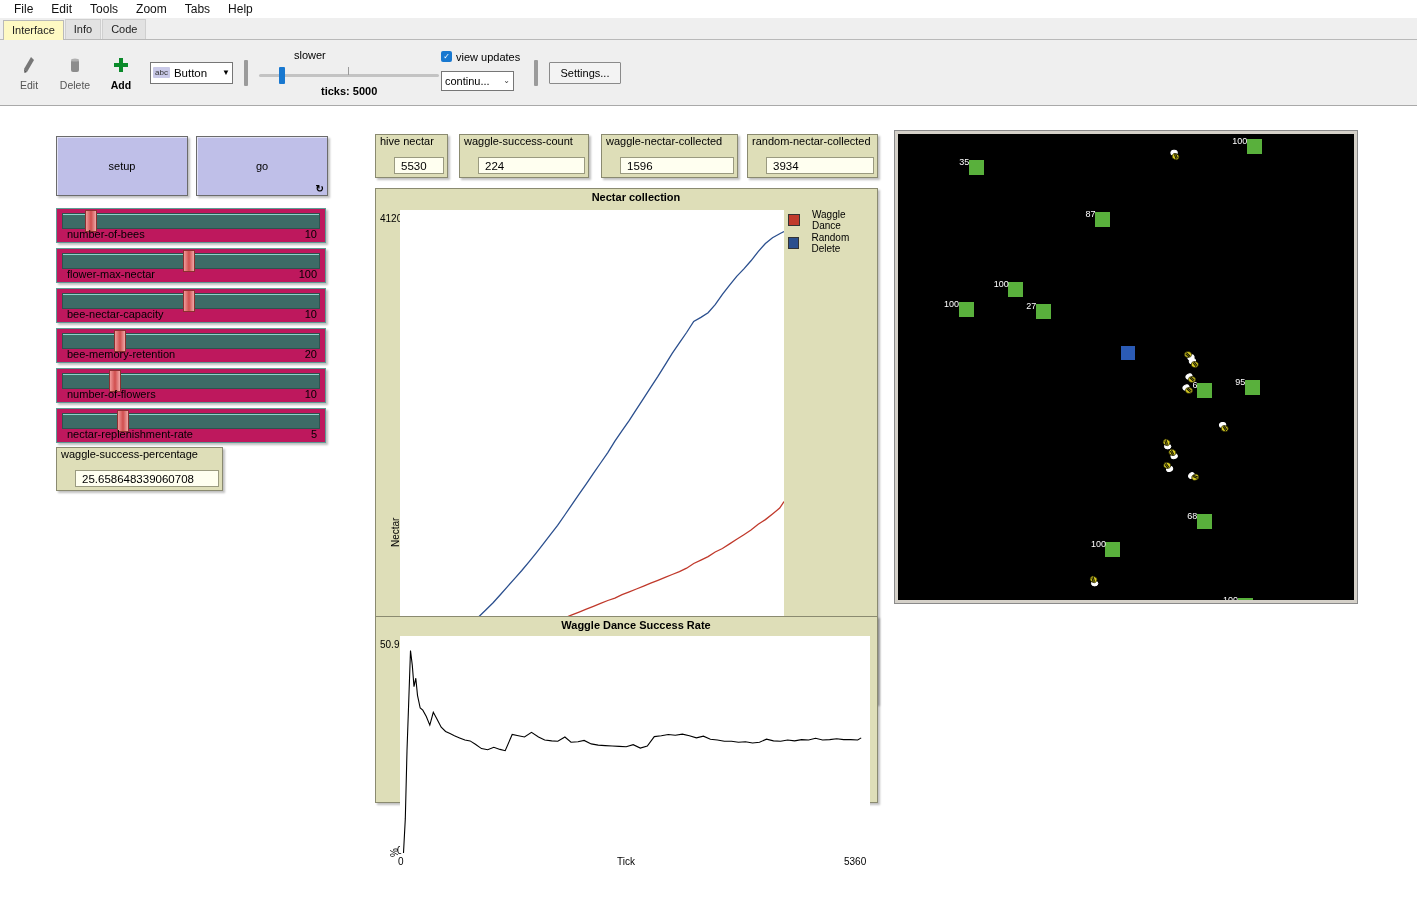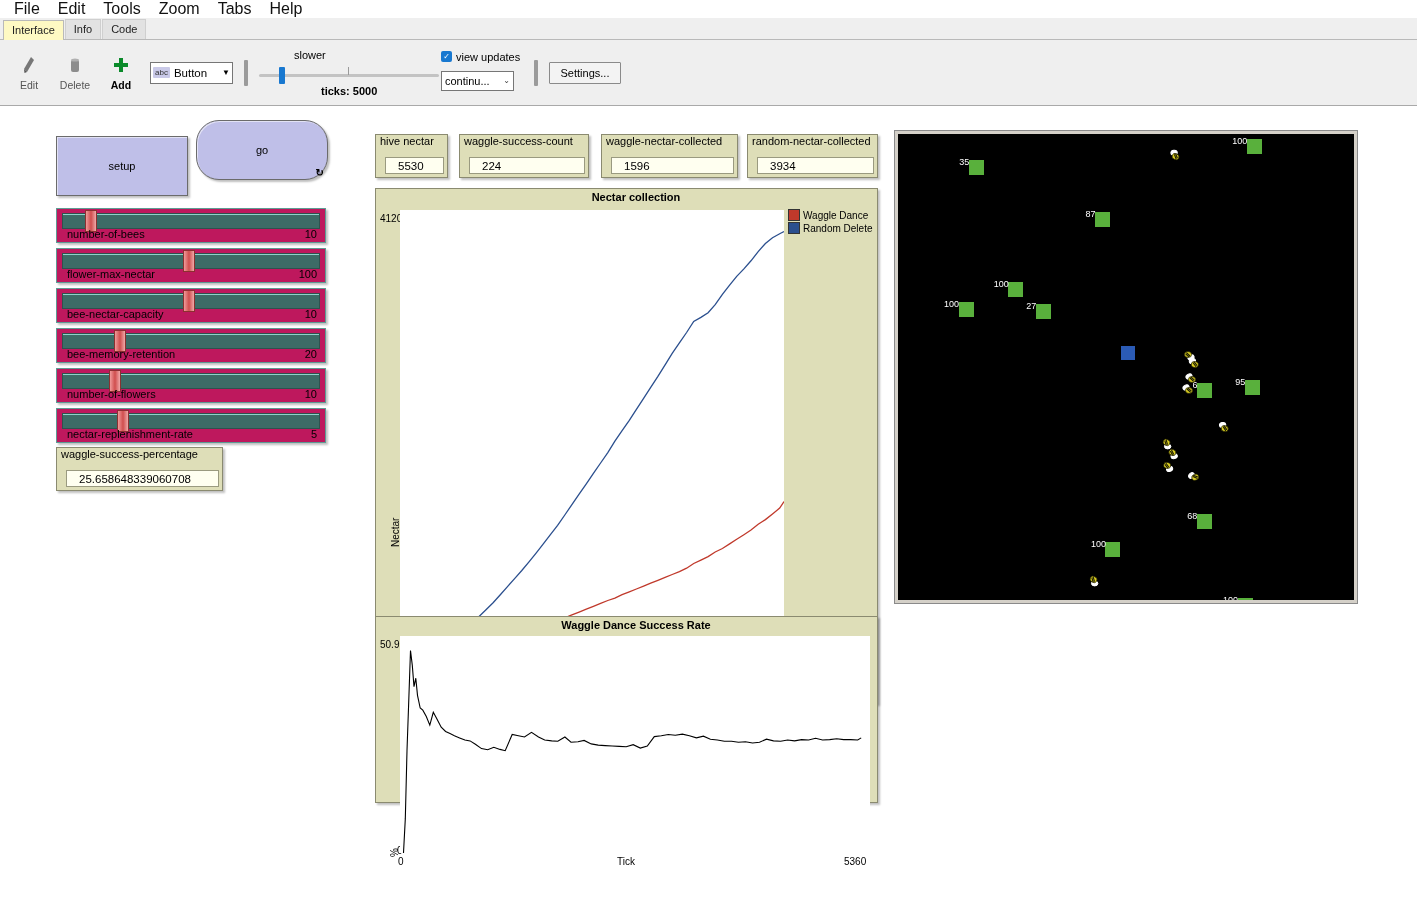--- a/index.html
+++ b/index.html
@@ -11,21 +11,21 @@
     font-size:11px;
     color:#000;
     overflow:hidden;
     position:relative;
   }
   
   #menubar{
     height:18px;background:#ffffff;
     display:flex;align-items:center;
     padding-left:5px;
-    font-size:16px;
+    font-size:12px;
   }
   #menubar .menu-item{
     padding:1px 9px;cursor:default;color:#111;
   }
   
   #tabstrip{
     height:21px;background:#efefef;
     border-bottom:1px solid #b9b9b9;
     display:flex;align-items:flex-end;
     padding-left:3px;
@@ -151,23 +151,23 @@
   .nl-monitor{
     position:absolute;background:#dedeb8;
     border:1px solid #8a8a70;
     box-shadow:2px 2px 2px rgba(0,0,0,.25);
     box-sizing:border-box;
   }
   .nl-monitor .mname{
     position:absolute;left:4px;top:0;font-size:11px;color:#000;white-space:nowrap;text-align:right;
   }
   .nl-monitor .mval{
-    position:absolute;left:9px;right:3px;bottom:3px;height:17px;
+    position:absolute;left:18px;right:3px;bottom:3px;height:17px;
     background:#fffff0;border:1px solid #9a9a80;
-    font-size:11.5px;display:flex;align-items:center;padding-left:12px;
+    font-size:11.5px;display:flex;align-items:center;padding-left:6px;
     box-sizing:border-box;
   }
   
   .nl-plot{
     position:absolute;background:#dedeb8;
     border:1px solid #8a8a70;
     box-shadow:2px 2px 2px rgba(0,0,0,.25);
     box-sizing:border-box;
   }
   .nl-plot .ptitle{
@@ -179,21 +179,21 @@
     position:absolute;font-size:10px;color:#000;
   }
   .nl-plot .ylabel{
     position:absolute;font-size:10px;color:#000;
     transform:rotate(-90deg);transform-origin:left top;white-space:nowrap;
   }
   .nl-plot .xlabel{
     position:absolute;font-size:10px;color:#000;text-align:center;
   }
   .nl-plot .legend{position:absolute;font-size:10px;}
-  .nl-plot .legend .row{display:flex;align-items:center;gap:3px;margin-bottom:1px;}
+  .nl-plot .legend .row{display:flex;align-items:center;gap:12px;margin-bottom:1px;}
   .nl-plot .legend .sw{width:10px;height:10px;border:1px solid #333;}
   
   #world{
     position:absolute;background:#000;
     border:3px solid #d4d0c8;
     outline:1px solid #8a8a8a;
     box-sizing:border-box;
     overflow:hidden;
   }
   #world .patch{position:absolute;background:#59b03c;}
@@ -281,21 +281,21 @@
 
   <div class="settings-btn">Settings...</div>
 </div>
 
 <div id="canvas">
 
   <div class="nl-button" style="left:56px;top:30px;width:130px;height:58px;">
     <span>setup</span>
   </div>
 
-  <div class="nl-button" style="left:196px;top:14px;width:130px;height:58px;border-radius:23px;">
+  <div class="nl-button" style="left:196px;top:30px;width:130px;height:58px;">
     <span>go</span>
     <span class="forever">↻</span>
   </div>
 
   <div class="nl-slider" style="left:56px;top:102px;">
     <div class="track"></div>
     <div class="thumb" style="left:28px;"></div>
     <div class="name">number-of-bees</div>
     <div class="val">10</div>
   </div>

